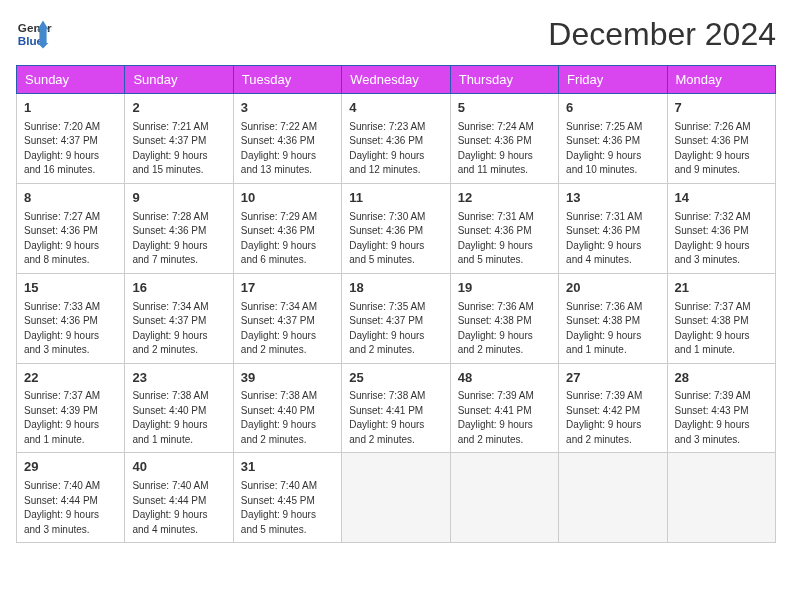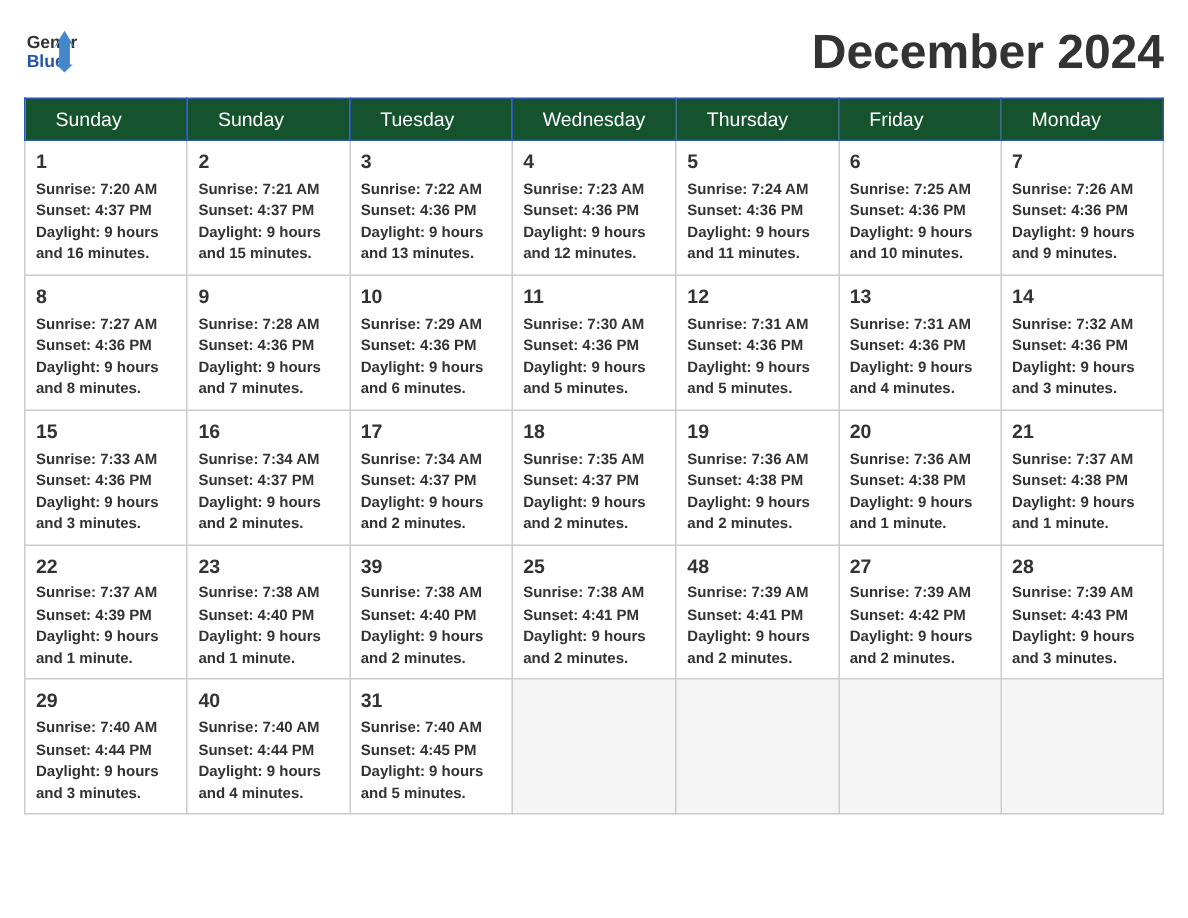--- a/index.html
+++ b/index.html
@@ -23,38 +23,38 @@
     }
     .logo-icon {
       width: 36px;
       height: 36px;
     }
     .title-area {
       text-align: right;
     }
     .month-title {
       font-size: 32px;
-      font-weight: bold;
+      font-weight: normal;
       color: #333;
       margin-left: 30px;
     }
     .location {
       font-size: 14px;
       color: #555;
     }
     .calendar {
       width: 100%;
       border-collapse: collapse;
       font-size: 11px;
     }
     .calendar th {
-      background-color: #14532d;
+      background-color: #d946ef;
       color: #fff;
       text-align: left;
-      padding: 6px 20px;
+      padding: 6px 8px;
       font-size: 13px;
       font-weight: normal;
       border: 1px solid #2a5aaf;
     }
     .calendar td {
       vertical-align: top;
       padding: 5px 7px;
       border: 1px solid #ccc;
       width: calc(100% / 7);
       min-height: 80px;
@@ -67,21 +67,20 @@
     }
     .day-num {
       font-size: 13px;
       font-weight: bold;
       display: block;
       margin-bottom: 2px;
     }
     .day-info {
       font-size: 10px;
       color: #333;
-      font-weight: bold;
     }
   </style>
 </head>
 <body>
 
 <div class="header">
   <div class="logo">
     <svg class="logo-icon" viewBox="0 0 40 40">
       <text x="2" y="18" font-size="13" font-weight="bold" fill="#333" font-family="Arial">General</text>
       <text x="2" y="32" font-size="13" font-weight="bold" fill="#2255aa" font-family="Arial">Blue</text>

